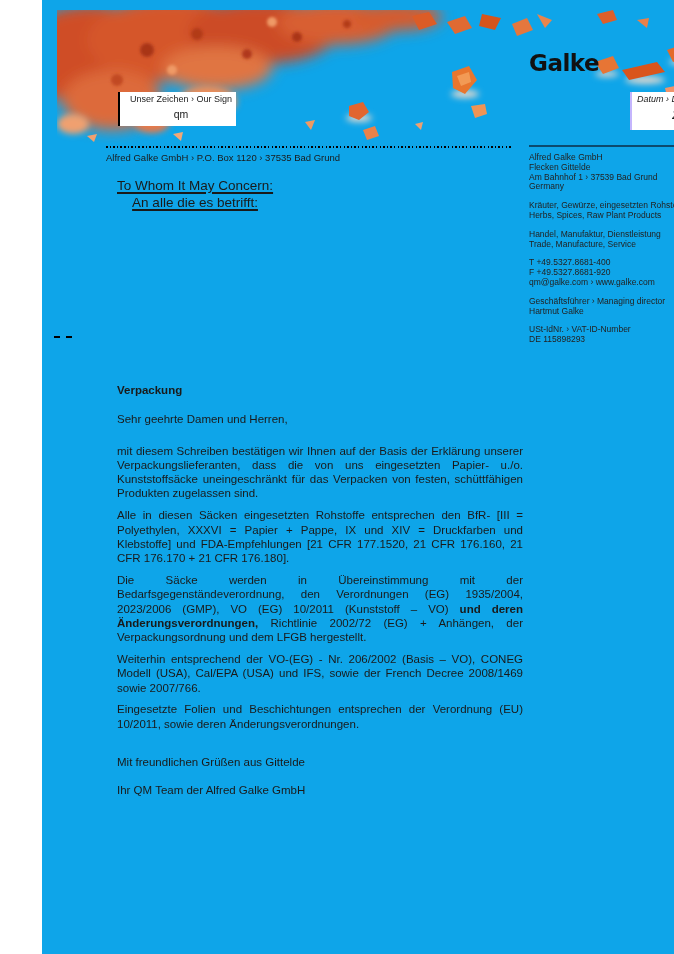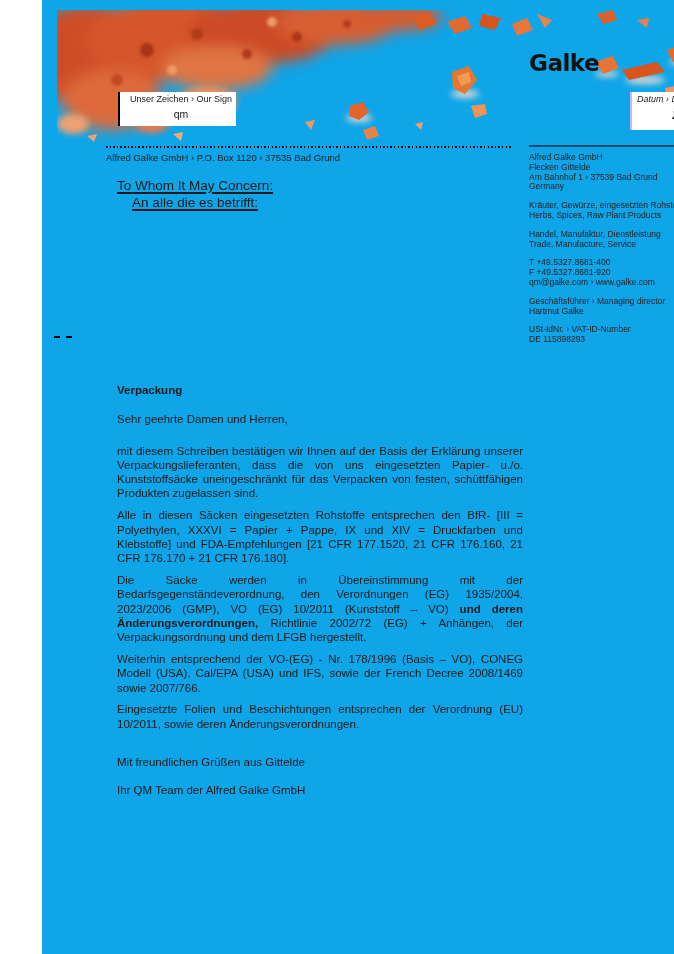--- a/index.html
+++ b/index.html
@@ -191,19 +191,19 @@
       <div>DE 115898293</div>
     </div>
   </div>
 
   <div class="body-col">
     <p class="subject">Verpackung</p>
     <p class="salutation">Sehr geehrte Damen und Herren,</p>
     <p class="para">mit diesem Schreiben bestätigen wir Ihnen auf der Basis der Erklärung unserer Verpackungslieferanten, dass die von uns eingesetzten Papier- u./o. Kunststoffsäcke uneingeschränkt für das Verpacken von festen, schüttfähigen Produkten zugelassen sind.</p>
     <p class="para">Alle in diesen Säcken eingesetzten Rohstoffe entsprechen den BfR- [III = Polyethylen, XXXVI = Papier + Pappe, IX und XIV = Druckfarben und Klebstoffe] und FDA-Empfehlungen [21 CFR 177.1520, 21 CFR 176.160, 21 CFR 176.170 + 21 CFR 176.180].</p>
     <p class="para"><span>Die Säcke werden in Übereinstimmung mit der Bedarfsgegenständeverordnung, den Verordnungen (EG) 1935/2004, 2023/2006 (GMP), VO (EG) 10/2011 (Kunststoff – VO) </span><b>und deren Änderungsverordnungen,</b><span> Richtlinie 2002/72 (EG) + Anhängen, der Verpackungsordnung und dem LFGB hergestellt.</span></p>
-    <p class="para">Weiterhin entsprechend der VO-(EG) - Nr. 178/1996 (Basis – VO), CONEG Modell (USA), Cal/EPA (USA) und IFS, sowie der French Decree 2008/1469 sowie 2007/766.</p>
+    <p class="para">Weiterhin entsprechend der VO-(EG) - Nr. 206/2002 (Basis – VO), CONEG Modell (USA), Cal/EPA (USA) und IFS, sowie der French Decree 2008/1469 sowie 2007/766.</p>
     <p class="para">Eingesetzte Folien und Beschichtungen entsprechen der Verordnung (EU) 10/2011, sowie deren Änderungsverordnungen.</p>
     <p class="closing">Mit freundlichen Grüßen aus Gittelde</p>
     <p class="signature">Ihr QM Team der Alfred Galke GmbH</p>
   </div>
 
 </div>
 
 </body></html>

